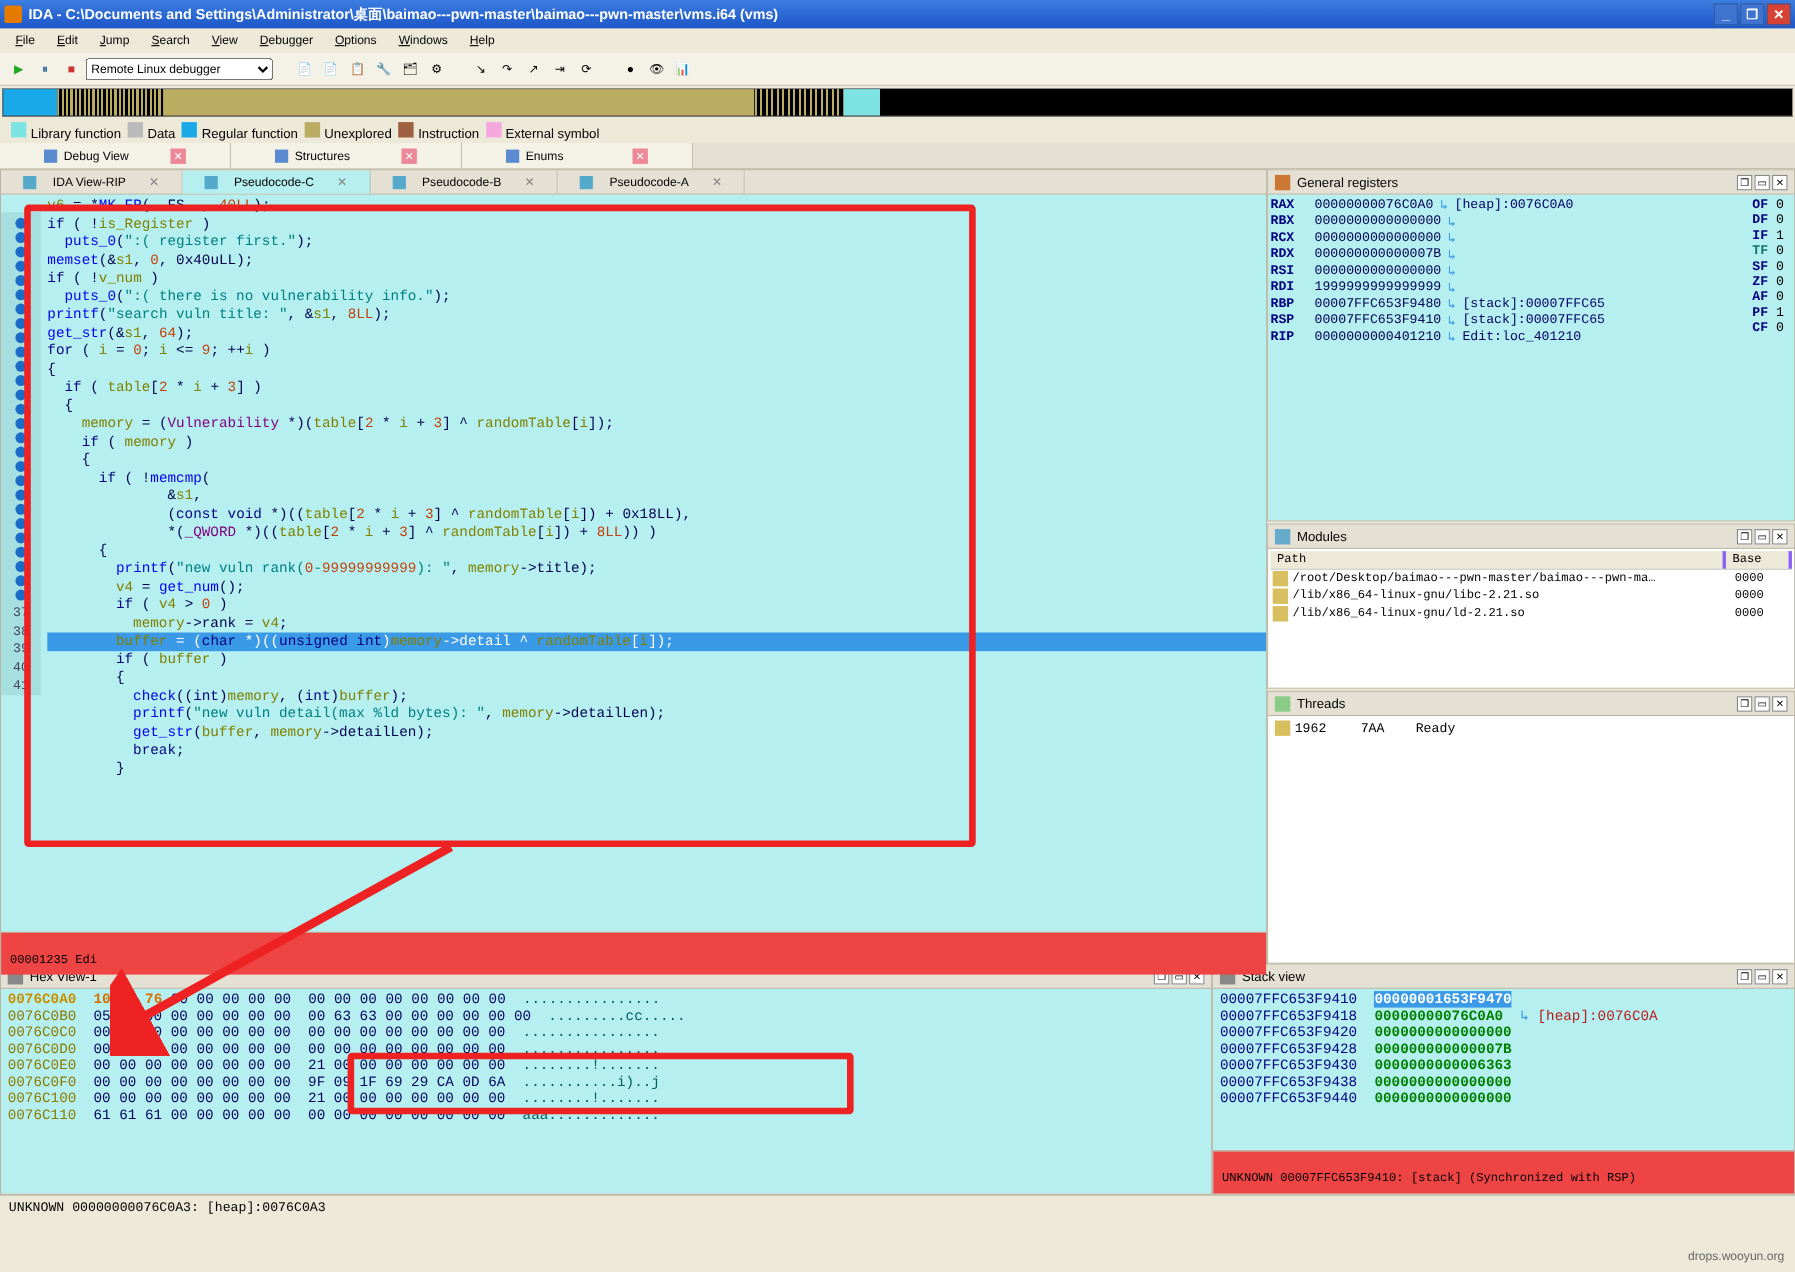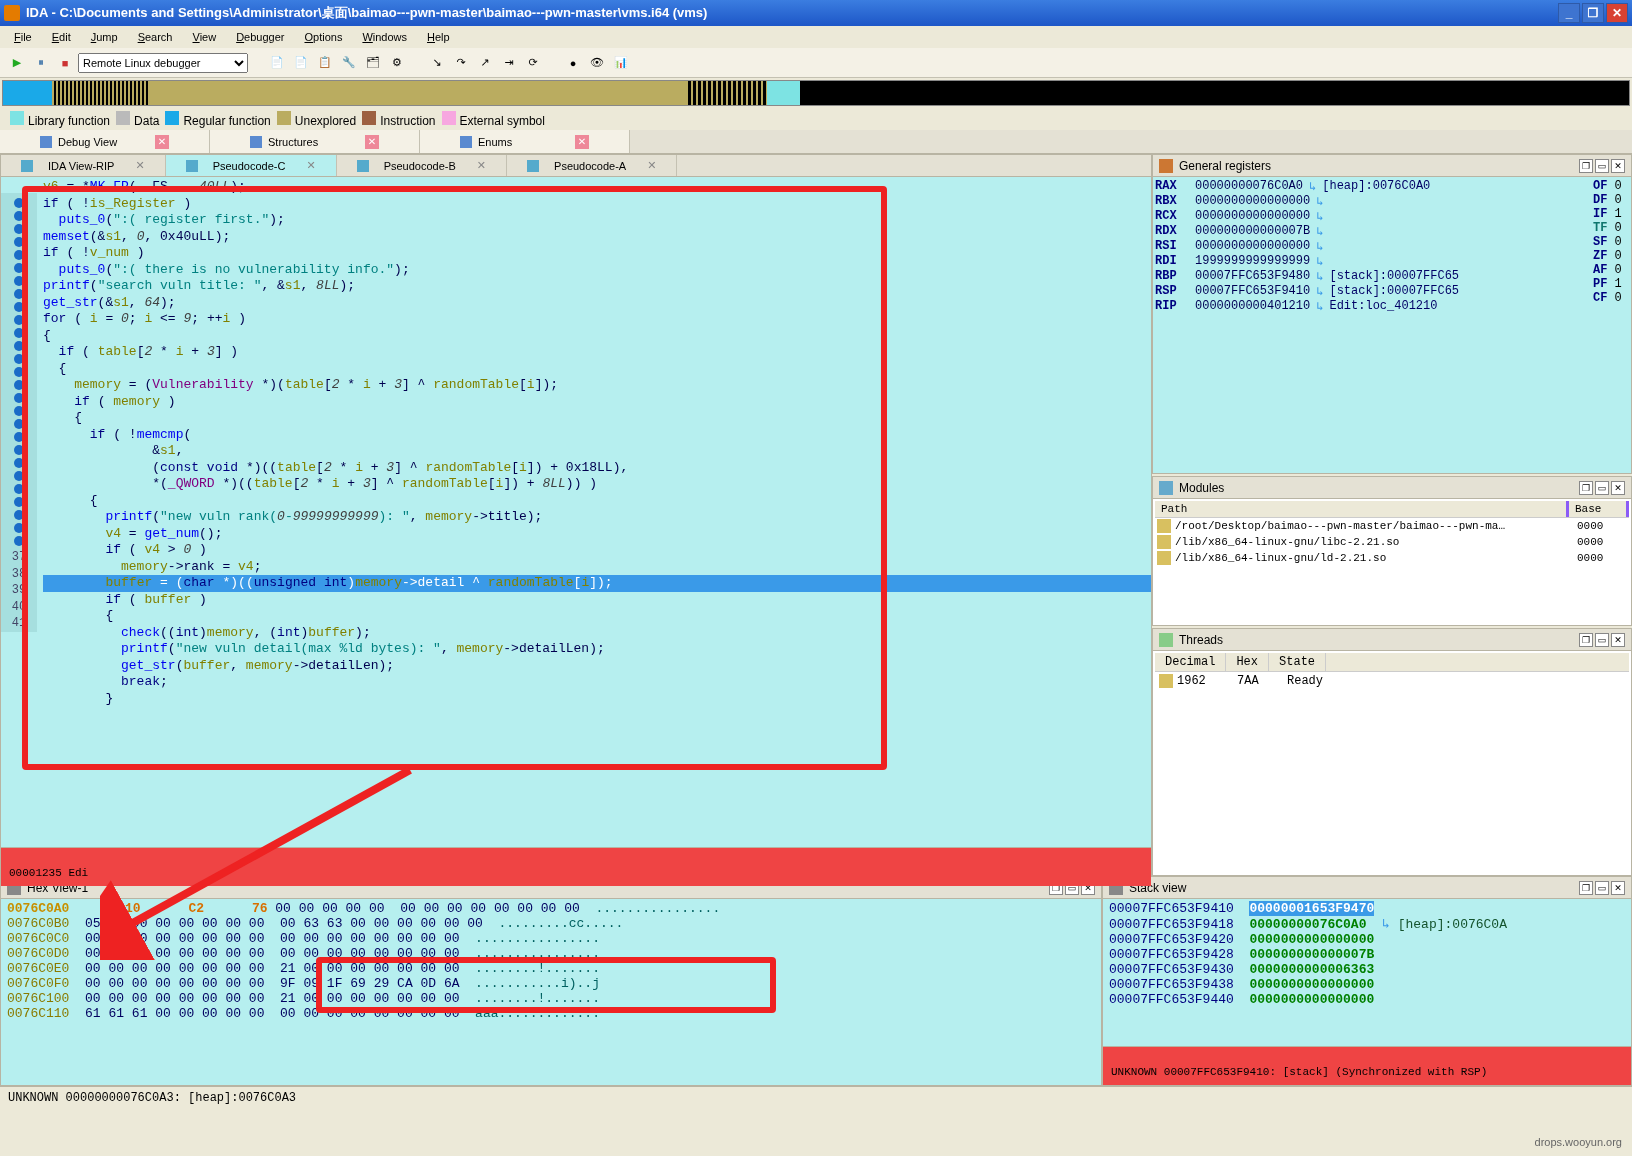--- a/index.html
+++ b/index.html
@@ -27,21 +27,21 @@
 .left-main { flex:1; position:relative; border:1px solid #b8b4a3; }
 .sub-tabs { height:22px; background:#e4e1d4; display:flex; border-bottom:1px solid #b8b4a3; }
 .sub-tab { padding:3px 20px; border-right:1px solid #c4c1b2; display:flex; align-items:center; gap:15px; font-size:11px; }
 .sub-tab.active { background:#b6efef; }
 .sub-tab .ico { width:12px; height:12px; background:#5ac; display:inline-block; }
 .code-pane { background:#b6efef; height:670px; overflow:hidden; font-family:"Courier New",monospace; font-size:13px; line-height:16.5px; position:relative; }
 .code-gutter { position:absolute; left:0; top:16px; width:36px; background:#a6dfdf; padding-top:2px; }
 .code-gutter .dot { width:10px; height:10px; background:#1a6cc7; border-radius:50%; margin:3px auto; }
 .code-text { padding-left:42px; padding-top:2px; white-space:pre; color:#000050; }
 .code-text .kw { color:#000080; font-weight:normal; }
-.code-text .num { color:#404040;font-style:italic; }
+.code-text .num { color:#c2410c; }
 .code-text .str { color:#008080; }
 .code-text .fn { color:#0000f0; }
 .code-text .ty { color:#800080; }
 .code-text .cm { color:#808000; }
 .code-text .hil { background:#3a9ae8; color:#fff; display:inline-block; width:100%; }
 .code-status { height:22px; background:#ef4444; border-top:1px solid #b8b4a3; padding:19px 8px; font-family:"Courier New",monospace; }
 .right-panels { width:480px; display:flex; flex-direction:column; gap:2px; }
 .panel { border:1px solid #b8b4a3; background:#ece9d8; display:flex; flex-direction:column; }
 .panel-hdr { height:22px; background:#e4e1d4; border-bottom:1px solid #b8b4a3; display:flex; align-items:center; padding:2px 6px; font-size:12px; }
 .panel-hdr .picon { width:14px; height:14px; background:#c73; margin-right:6px; }
@@ -62,28 +62,28 @@
 .threads-body { background:#fff; }
 .th-hdr { display:flex; background:#ece9d8; border-bottom:1px solid #ccc; }
 .th-hdr div { padding:2px 10px; border-right:1px solid #ccc; }
 .th-row { display:flex; padding:2px 4px; }
 .bottom-panes { display:flex; height:210px; }
 .hex-pane { flex:1; border:1px solid #b8b4a3; display:flex; flex-direction:column; }
 .hex-body { flex:1; background:#b6efef; font-family:"Courier New",monospace; font-size:13px; padding:2px 6px; white-space:pre; overflow:hidden; }
 .hex-addr { color:#8a7a00; }
 .hex-addr.cur { color:#c79000; font-weight:bold; }
 .hex-byte { color:#000060; }
-.hex-byte.cur { color:#d87000; font-weight:bold;margin-left:40px; }
+.hex-byte.cur { color:#d87000; font-weight:bold; }
 .hex-ascii { color:#006060; }
 .stack-pane { width:530px; border:1px solid #b8b4a3; display:flex; flex-direction:column; }
 .stack-body { flex:1; background:#b6efef; font-family:"Courier New",monospace; font-size:13px; padding:2px 6px; white-space:pre; overflow:hidden; }
 .stk-addr { color:#000080; }
 .stk-val { color:#008000; font-weight:bold;margin-top:24px; }
 .stk-val.hi { background:#3a9ae8; color:#fff; }
-.stk-link { color:#14532d;margin-top:35px; }
+.stk-link { color:#b91c1c;margin-top:35px; }
 .status-bar { height:22px; background:#ece9d8; border-top:1px solid #b8b4a3; display:flex; align-items:center; padding:2px 8px; font-family:"Courier New",monospace; font-size:12px; }
 .watermark { position:absolute; bottom:8px; right:10px; font-size:11px; color:#666; }
 .red-box { position:absolute; border:6px solid #e22; pointer-events:none; border-radius:4px; }
 .red-arrow { position:absolute; pointer-events:none; }
 </style>
 </head>
 <body>
 
 <div class="title-bar">
   <span class="ida-logo"></span>
@@ -326,25 +326,20 @@
     <div class="panel" style="flex:1">
       <div class="panel-hdr">
         <span class="picon" style="background:#8c8"></span>
         <span>Threads</span>
         <span class="spacer"></span>
         <span class="pb">❐</span>
         <span class="pb">▭</span>
         <span class="pb">✕</span>
       </div>
       <div class="panel-body threads-body" id="thBody">
-          <div class="th-hdr">
-            <div>Decimal</div>
-            <div>Hex</div>
-            <div>State</div>
-          </div>
           <div class="th-row">
             <span class="mod-ico"></span>
             <span style="width:60px">1962</span>
             <span style="width:50px">7AA</span>
             <span>Ready</span>
           </div>
         </div>
     </div>
   </div>
 </div>

